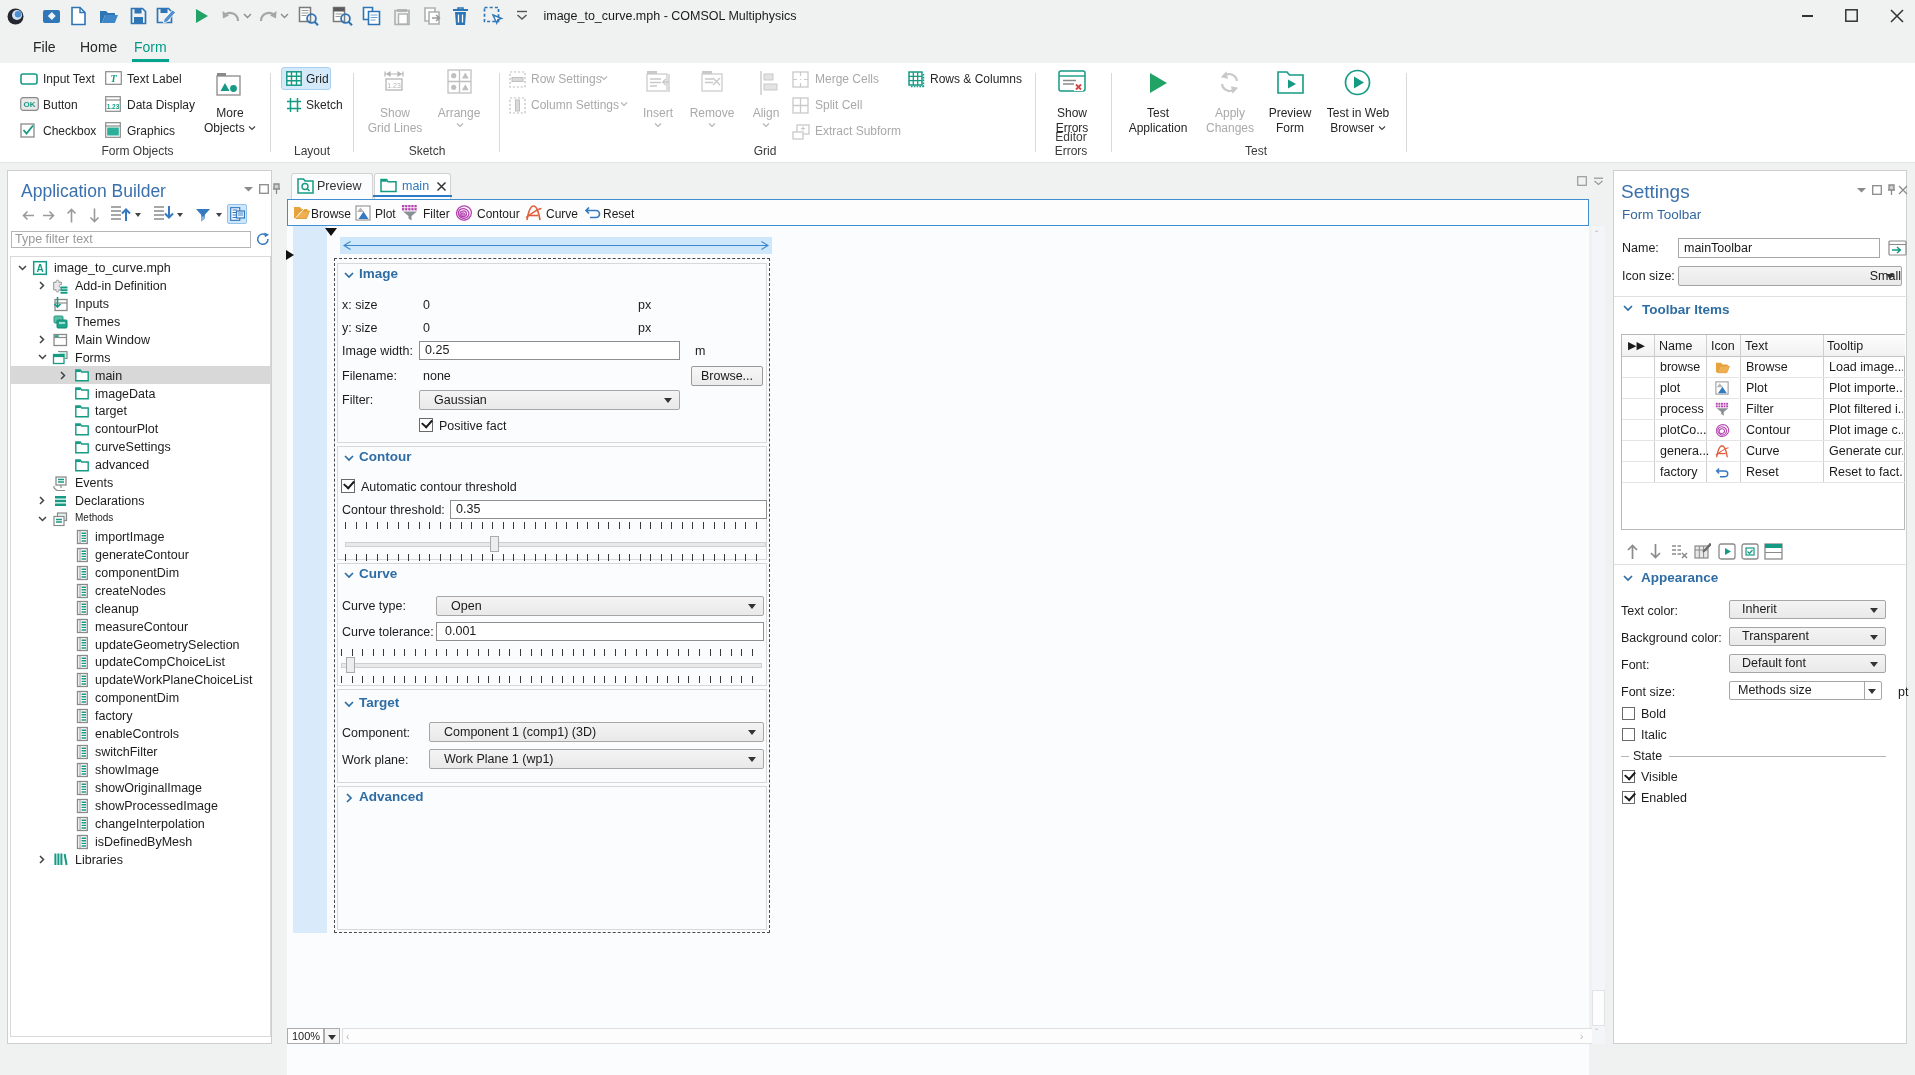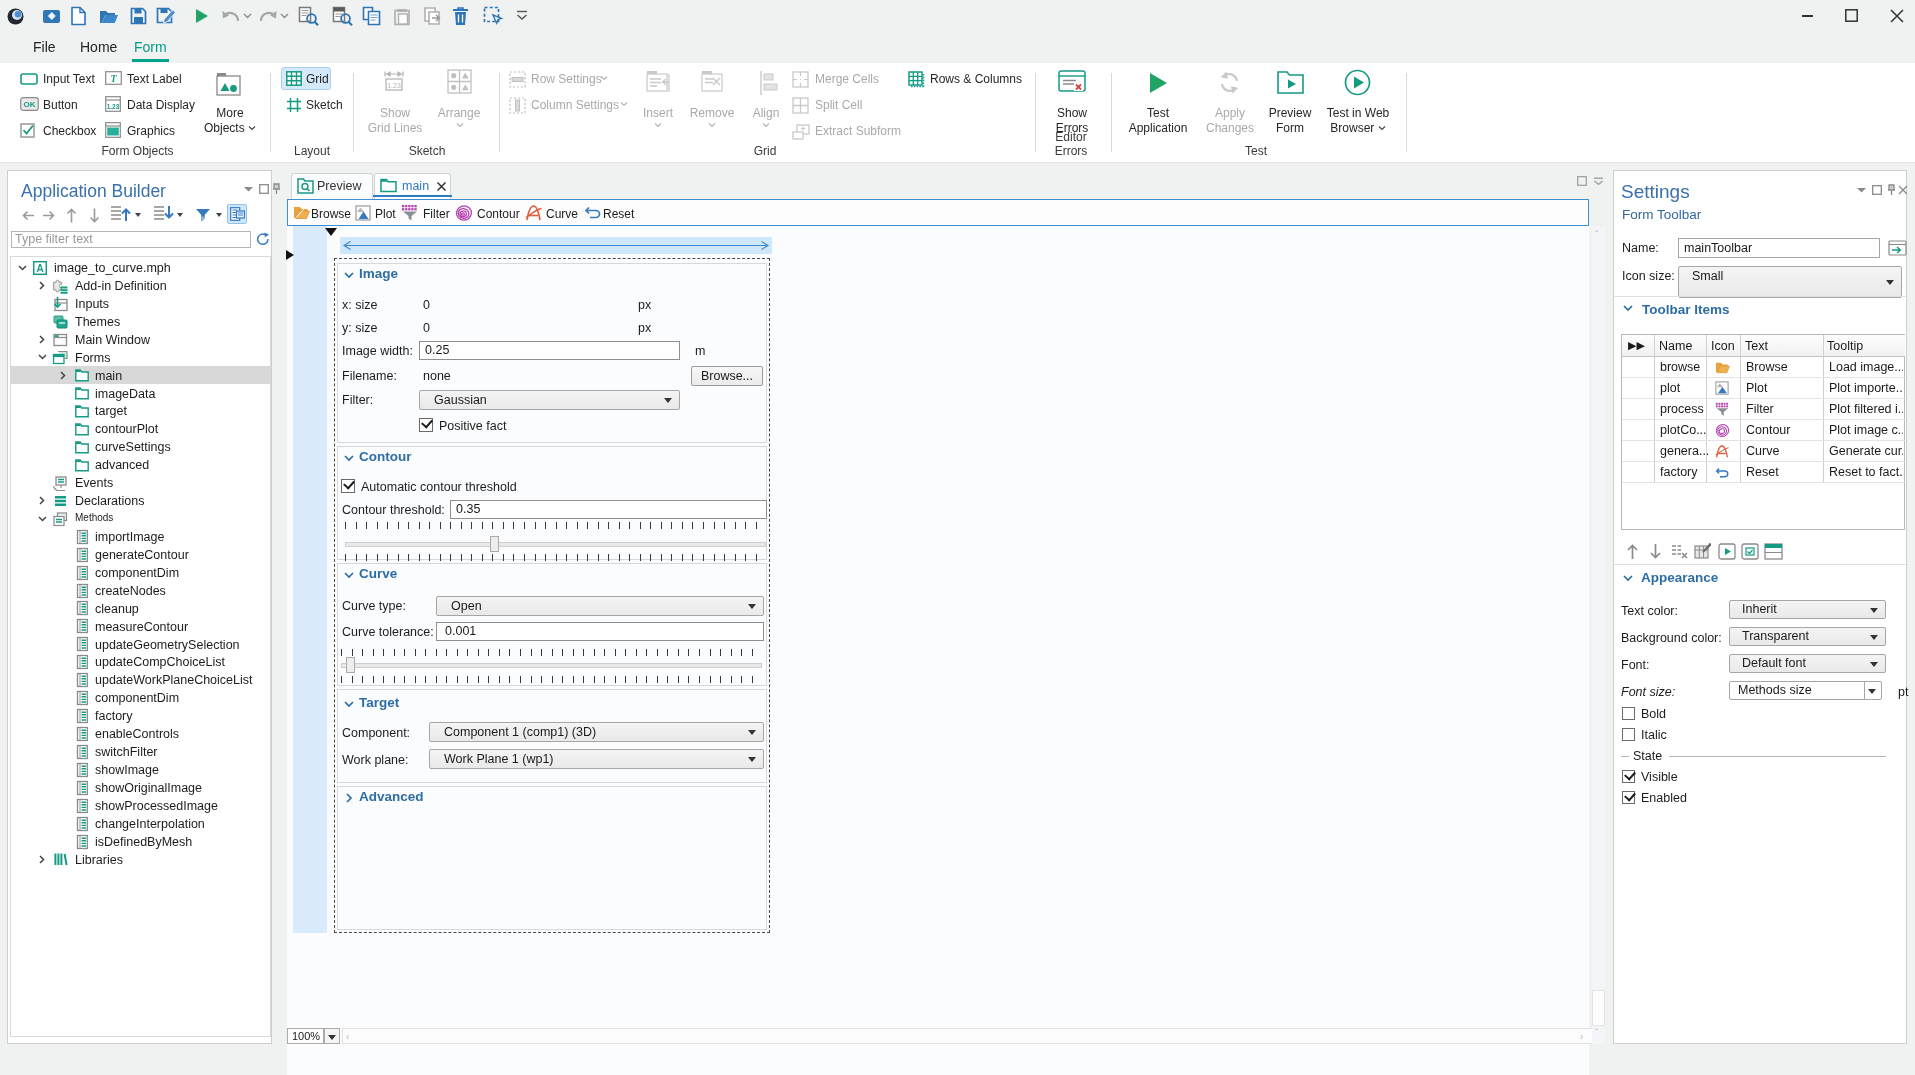--- a/index.html
+++ b/index.html
@@ -130,20 +130,21 @@
     <svg class="abs" style="left:1802px;top:15px;" width="11" height="2" viewBox="0 0 11 2">
         <rect width="11" height="2" fill="#333"></rect>
       </svg>
     <svg class="abs" style="left:1845px;top:9px;" width="13" height="13" viewBox="0 0 13 13">
         <rect x="0.8" y="0.8" width="11.4" height="11.4" fill="none" stroke="#333" stroke-width="1.5"></rect>
       </svg>
     <svg class="abs" style="left:1890px;top:9px;" width="14" height="14" viewBox="0 0 14 14">
         <path d="M1 1 L13 13 M13 1 L1 13" stroke="#333" stroke-width="1.5"></path>
       </svg>
   </div>
+  <div id="title">image_to_curve.mph - COMSOL Multiphysics</div>
   <div class="abs" style="left:1876px;top:38px;width:21px;height:21px;background:#2d7dc1;border-radius:2px;color:#fff;font-size:15px;font-weight:bold;text-align:center;line-height:21px;">?</div>
   <div id="menurow">
     <div class="menuitem" style="left:33px;">File</div>
     <div class="menuitem" style="left:80px;">Home</div>
     <div class="menuitem" id="formtab" style="left:134px;">Form</div>
   </div>
   <div id="ribbon">
 
     <svg class="abs" style="left:20px;top:10px;" width="18" height="12" viewBox="0 0 18 12">
         <rect x="1" y="1" width="16" height="10" rx="2" fill="#fff" stroke="#159b84" stroke-width="1.6"></rect>
@@ -789,21 +790,21 @@
       </svg>
     <div class="abs" style="left:8px;top:36px;font-size:13.5px;color:#33689f;">Form Toolbar</div>
     <div class="abs slabel" style="left:8px;top:70px;">Name:</div>
     <div class="tfield" style="left:64px;top:67px;width:202px;height:20px;line-height:18px;padding-left:5px;border-color:#a6a6a6;">mainToolbar</div>
     <svg class="abs" style="left:274px;top:69px;" width="19" height="16" viewBox="0 0 19 16">
         <rect x="1" y="1" width="17" height="14" rx="1" fill="#fff" stroke="#8a8a8a" stroke-width="1.2"></rect>
         <path d="M1 4.5 h17" stroke="#8a8a8a" stroke-width="1.1"></path>
         <path d="M4 10 h8 m-3-3 l3.4 3 -3.4 3" fill="none" stroke="#159b84" stroke-width="1.5"></path>
       </svg>
     <div class="abs slabel" style="left:8px;top:98px;">Icon size:</div>
-    <div class="combo" style="left:64px;top:95px;width:224px;height:32px;line-height:18px;"><span style="padding-left:13px;">Small</span><span class="arr"></span></div>
+    <div class="combo" style="left:64px;top:95px;width:224px;height:20px;line-height:18px;text-align:right;"><span style="padding-left:13px;">Small</span><span class="arr"></span></div>
     <div class="abs" style="left:0px;top:125px;width:294px;height:1px;background:#e0e0e0;"></div>
     <svg class="abs" style="left:9px;top:134px;" width="10" height="7" viewBox="0 0 10 7">
         <path d="M1 1 L5 5 L9 1" fill="none" stroke="#2e6da4" stroke-width="1.7"></path>
       </svg>
     <div class="abs" style="left:28px;top:131px;font-size:13.5px;color:#2e6da4;font-weight:bold;">Toolbar Items</div>
 
     <div class="abs" style="left:7px;top:163px;width:284px;height:196px;border:1px solid #b9b9b9;background:#fff;" id="titable">
         <div style="position:absolute;left:0;top:0;width:283px;height:22px;background:linear-gradient(#fdfdfd,#f1f1f1);border-bottom:1px solid #c5c5c5;"></div>
         <div style="position:absolute;left:6px;top:4px;font-size:11px;color:#1a1a1a;">▶▶</div>
         <div style="position:absolute;left:37px;top:4px;font-size:12.5px;color:#1a1a1a;">Name</div>
@@ -914,21 +915,21 @@
     <svg class="abs" style="left:9px;top:404px;" width="10" height="7" viewBox="0 0 10 7">
         <path d="M1 1 L5 5 L9 1" fill="none" stroke="#2e6da4" stroke-width="1.7"></path>
       </svg>
     <div class="abs" style="left:27px;top:399px;font-size:13.5px;color:#2e6da4;font-weight:bold;">Appearance</div>
     <div class="abs slabel" style="left:7px;top:433px;">Text color:</div>
     <div class="combo" style="left:115px;top:429px;width:157px;height:19px;line-height:17px;font-size:12.5px;"><span style="padding-left:12px;">Inherit</span><span class="arr"></span></div>
     <div class="abs slabel" style="left:7px;top:460px;">Background color:</div>
     <div class="combo" style="left:115px;top:456px;width:157px;height:19px;line-height:17px;font-size:12.5px;"><span style="padding-left:12px;">Transparent</span><span class="arr"></span></div>
     <div class="abs slabel" style="left:7px;top:487px;">Font:</div>
     <div class="combo" style="left:115px;top:483px;width:157px;height:19px;line-height:17px;font-size:12.5px;"><span style="padding-left:12px;">Default font</span><span class="arr"></span></div>
-    <div class="abs slabel" style="left:7px;top:514px;font-style:italic;">Font size:</div>
+    <div class="abs slabel" style="left:7px;top:514px;">Font size:</div>
     <div class="combo" style="left:115px;top:510px;width:153px;height:19px;line-height:17px;font-size:12.5px;background:#fff;"><span style="padding-left:8px;">Methods size</span><span class="arr" style="right:5px;"></span><span style="position:absolute;right:16px;top:0;bottom:0;width:1px;background:#a6a6a6;"></span></div>
     <div class="abs slabel" style="left:284px;top:514px;">pt</div>
     <div class="cb" style="left:8px;top:536px;width:13px;height:13px;"></div>
     <div class="abs slabel" style="left:27px;top:536px;">Bold</div>
     <div class="cb" style="left:8px;top:557px;width:13px;height:13px;"></div>
     <div class="abs slabel" style="left:27px;top:557px;">Italic</div>
     <div class="abs" style="left:7px;top:585px;width:8px;height:1px;background:#b5b5b5;"></div>
     <div class="abs slabel" style="left:19px;top:578px;">State</div>
     <div class="abs" style="left:55px;top:585px;width:217px;height:1px;background:#b5b5b5;"></div>
     <div class="cb checked" style="left:8px;top:599px;width:13px;height:13px;"></div>

